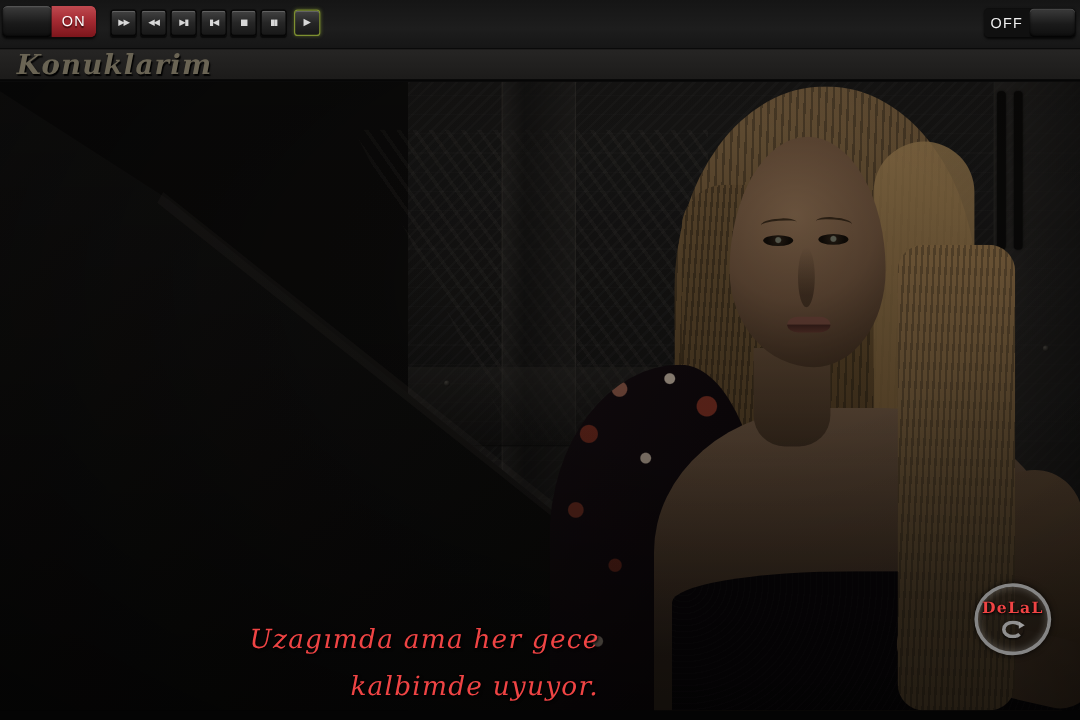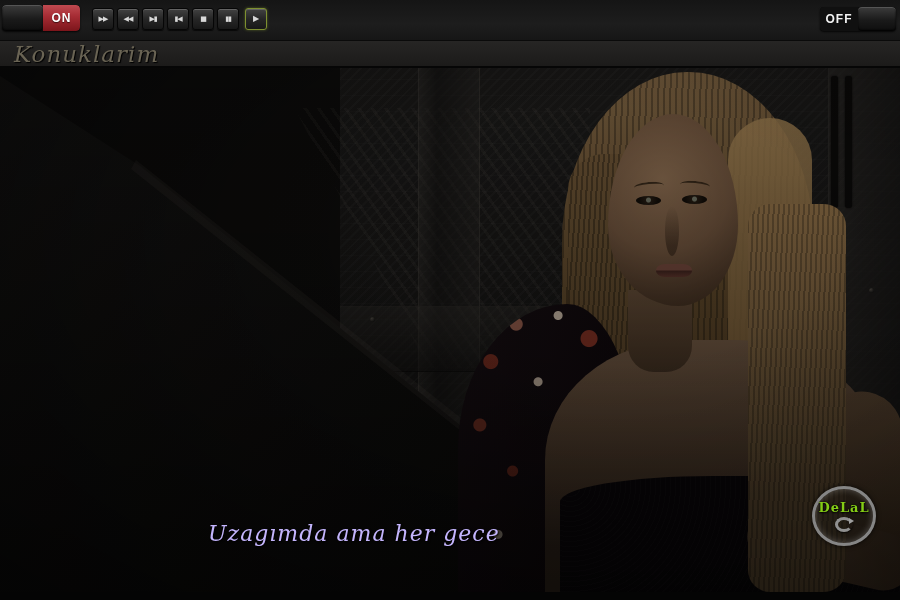--- a/index.html
+++ b/index.html
@@ -9,34 +9,34 @@
 
   
   #header { position:absolute; left:0; top:0; width:900px; height:68px;
             background:linear-gradient(#101010,#1b1b1b); z-index:30; }
   #topbar { position:absolute; left:0; top:0; width:900px; height:40px;
             background:linear-gradient(#151515,#1d1d1d 60%,#161616); }
   #titlebar { position:absolute; left:0; top:40px; width:900px; height:28px;
               background:linear-gradient(#262524,#1c1b1a);
               border-top:1px solid #0a0a0a; border-bottom:2px solid #060606; }
   .app-title { position:absolute; left:14px; top:0px; font-family:"DejaVu Serif", serif;
-               font-style:italic; font-weight:normal; font-size:23px; color:#6a6454;
+               font-style:italic; font-weight:bold; font-size:23px; color:#6a6454;
                text-shadow:1px 1px 1px #000; letter-spacing:1px; }
 
   
   .toggle { position:absolute; display:flex; border-radius:4px; overflow:hidden;
             box-shadow:0 1px 2px rgba(0,0,0,.8); }
   #toggle-left { left:2px; top:5px; width:78px; height:26px; background:#0d0d0d; }
   #toggle-right { left:820px; top:7px; width:76px; height:24px; background:#0d0d0d;justify-content:flex-end; }
   .knob { background:linear-gradient(#3c3c3c,#1a1a1a 55%,#0e0e0e);
           border-radius:4px; box-shadow:inset 0 1px 0 rgba(255,255,255,.15), inset 0 -1px 2px #000; }
   #toggle-left .knob { width:41px; height:26px; }
   #toggle-right .knob { width:38px; height:24px; }
   .power-label { display:flex; align-items:center; justify-content:center;
-                 font-size:12px; font-weight:bold; color:#fff; letter-spacing:1px; }
+                 font-size:12px; font-weight:normal; color:#fff; letter-spacing:1px; }
   .on-label { width:37px; height:26px;
               background:linear-gradient(#bf4a50,#a52b33 45%,#7c151b);
               text-shadow:0 1px 1px rgba(0,0,0,.6); border-radius:0 4px 4px 0; }
   .off-label { width:38px; height:24px; background:#101010; color:#f2f2f2; }
 
   
   #media-row { position:absolute; left:92px; top:8px; display:flex; gap:3px; }
   .media-btn { width:22px; height:22px; border:1px solid #060606; border-radius:3px;
                background:linear-gradient(#424242,#262626 50%,#181818);
                box-shadow:inset 0 1px 0 rgba(255,255,255,.18), 0 1px 1px rgba(0,0,0,.7);
@@ -162,32 +162,32 @@
       repeating-linear-gradient(93deg, rgba(0,0,0,.25) 0 2px, transparent 2px 5px),
       linear-gradient(#8d6e46,#5c4930 75%); }
 
   #photo-overlay { left:0; top:0; width:900px; height:524px; z-index:5;
     background:
       radial-gradient(ellipse at 68% 32%, rgba(0,0,0,0) 25%, rgba(0,0,0,.5) 95%),
       linear-gradient(rgba(0,0,0,.2), rgba(0,0,0,.42)); }
 
   
   .caption { position:absolute; z-index:10; font-family:"DejaVu Serif", serif;
-             font-style:italic; font-size:22px; color:#c4b5fd; letter-spacing:1px;
+             font-style:italic; font-size:22px; color:#ef4444; letter-spacing:1px;
              text-shadow:1px 1px 2px #000; }
   #caption-1 { left:208px; top:453px; }
   #caption-2 { left:292px; top:492px; }
 
   #logo { position:absolute; left:812px; top:418px; width:64px; height:60px; z-index:10;
           border-radius:50%; border:3px solid #858585;
           box-shadow:0 0 5px rgba(0,0,0,.8), inset 0 0 7px rgba(255,255,255,.25);
           background:rgba(26,22,19,.3); display:flex; flex-direction:column;
           align-items:center; justify-content:center; }
   #logo-text { font-family:"DejaVu Serif", serif; font-weight:bold; font-size:13px;
-               color:#84cc16; text-shadow:0 1px 2px #000, 0 0 2px #000; letter-spacing:1px; }
+               color:#ef4444; text-shadow:0 1px 2px #000, 0 0 2px #000; letter-spacing:1px; }
   #logo-mark { width:18px; height:15px; border:3px solid #909090; border-radius:50%;
                border-right-color:transparent; margin-top:2px; position:relative;
                box-shadow:0 1px 2px rgba(0,0,0,.8); }
   #logo-mark::after { content:""; position:absolute; right:-4px; top:-2px; width:0; height:0;
                border-left:5px solid #a0a0a0; border-top:3px solid transparent;
                border-bottom:3px solid transparent; }
 
   #bottom-bar { position:absolute; left:0; top:592px; width:900px; height:8px;
                 background:#040404; z-index:30; }
 </style>
@@ -273,20 +273,21 @@
       </div>
       <div class="abs" id="lace-top"></div>
       <div class="abs" id="arm-upper"></div>
       <div class="abs" id="forearm"></div>
       <div class="abs" id="hair-front-right"></div>
     </div>
 
     <div class="abs" id="photo-overlay"></div>
 
     <div class="caption" id="caption-1">Uzagımda ama her gece</div>
+    <div class="caption" id="caption-2">kalbimde uyuyor.</div>
 
     <div id="logo">
       <span id="logo-text">DeLaL</span>
       <span id="logo-mark"></span>
     </div>
   </div>
 
   <div id="bottom-bar"></div>
 </div>
 

